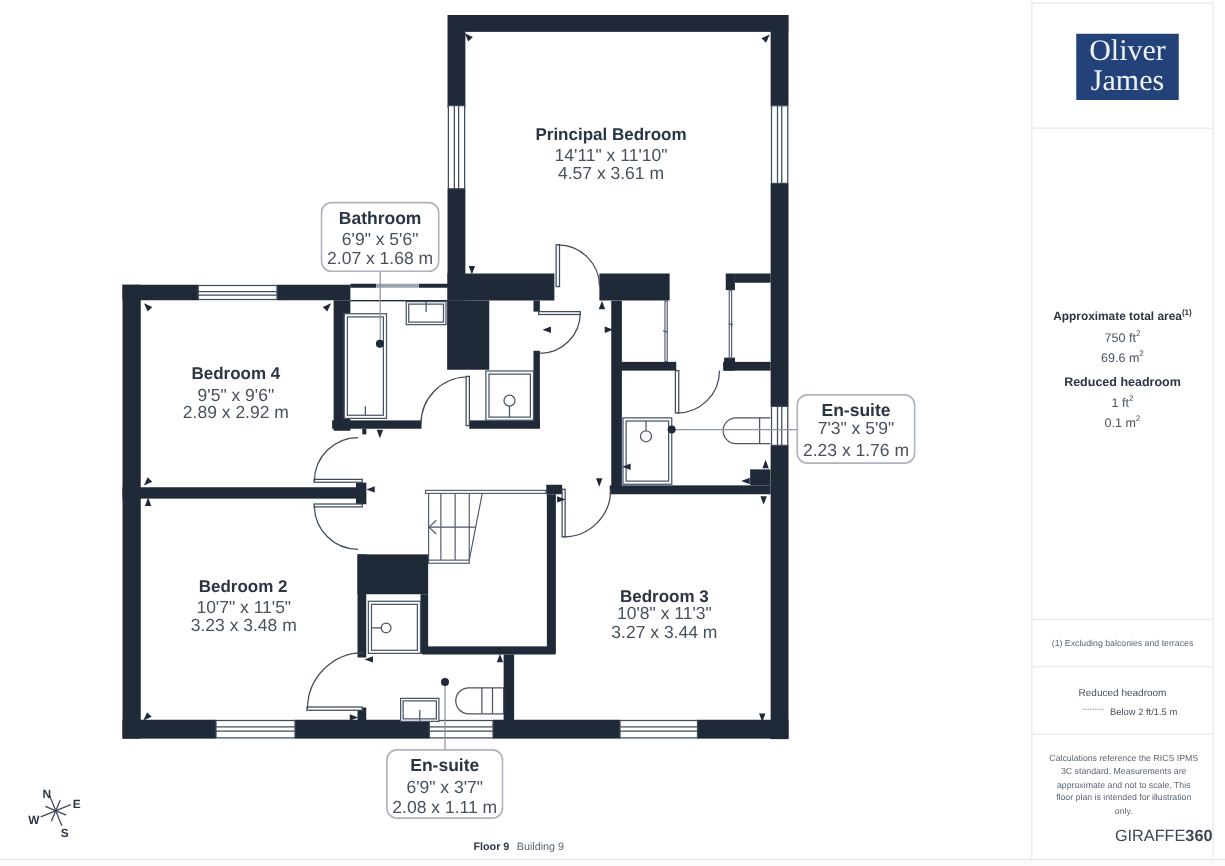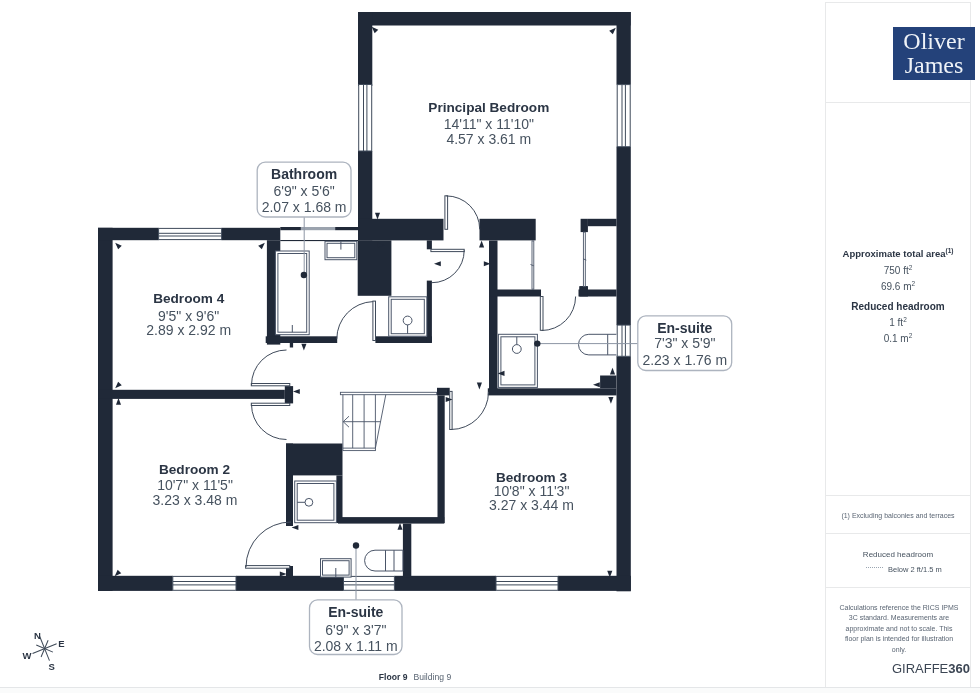--- a/index.html
+++ b/index.html
@@ -364,21 +364,21 @@
 <text x="37.5" y="638.5">N</text>
         <text x="61.4" y="646.5">E</text>
         <text x="51.7" y="669.5">S</text>
         <text x="27" y="659">W</text>
 </g>
 </g>
 </svg>
 
 <div class="sb" id="sidebar" style="left:825px;top:2px;width:146px;height:686px;border-left:1px solid #e8e9ea;border-right:1px solid #e8e9ea;border-top:1px solid #e8e9ea;">
 
-<div style="position:absolute;left:35px;top:24px;width:82px;height:53px;background:#24427a;color:#eef2f7;font-family:'Liberation Serif',serif;font-size:24px;line-height:23.5px;text-align:center;padding-top:3px;box-sizing:border-box;margin-left:32px;">Oliver<br>James</div>
+<div style="position:absolute;left:35px;top:24px;width:82px;height:53px;background:#24427a;color:#eef2f7;font-family:'Liberation Serif',serif;font-size:24px;line-height:23.5px;text-align:center;padding-top:3px;box-sizing:border-box;">Oliver<br>James</div>
 
 <div style="position:absolute;left:0;top:99px;width:100%;height:1px;background:#e8e9ea;"></div>
 
 <div style="position:absolute;left:0;top:244px;width:100%;text-align:center;font-size:10px;color:#46525f;">
 <div style="font-weight:bold;color:#2b3544;font-size:9.5px;">Approximate total area<sup style="font-size:6.5px;">(1)</sup></div>
 <div style="margin-top:5px;">750 ft<sup style="font-size:6.5px;">2</sup></div>
 <div style="margin-top:4px;">69.6 m<sup style="font-size:6.5px;">2</sup></div>
 <div style="font-weight:bold;color:#2b3544;margin-top:8px;">Reduced headroom</div>
 <div style="margin-top:4px;">1 ft<sup style="font-size:6.5px;">2</sup></div>
 <div style="margin-top:4px;">0.1 m<sup style="font-size:6.5px;">2</sup></div>

